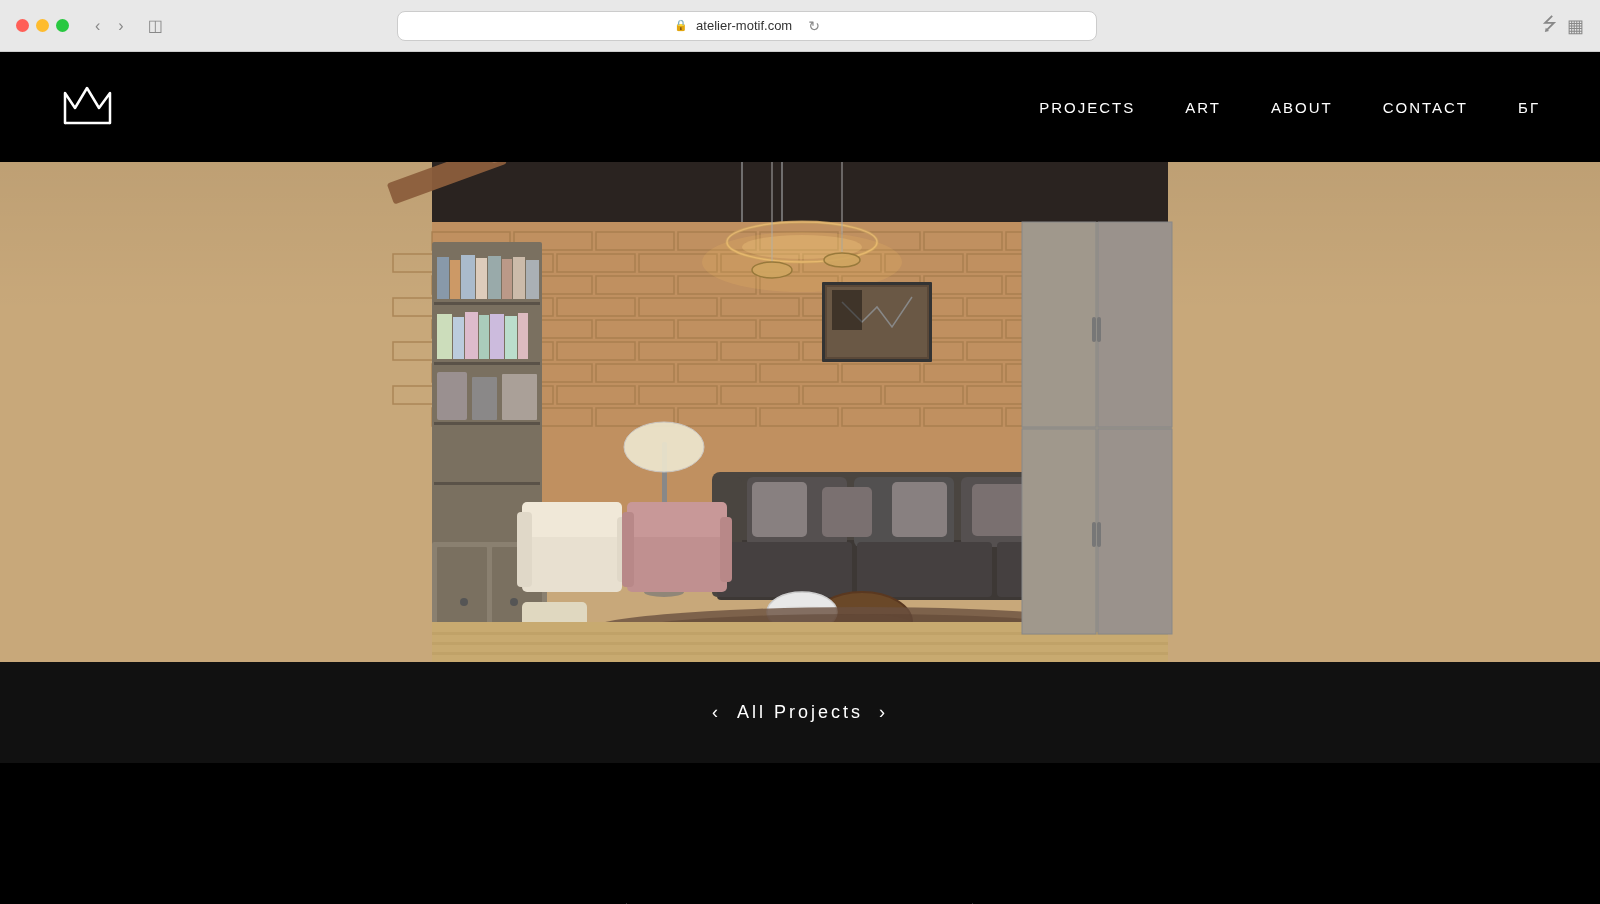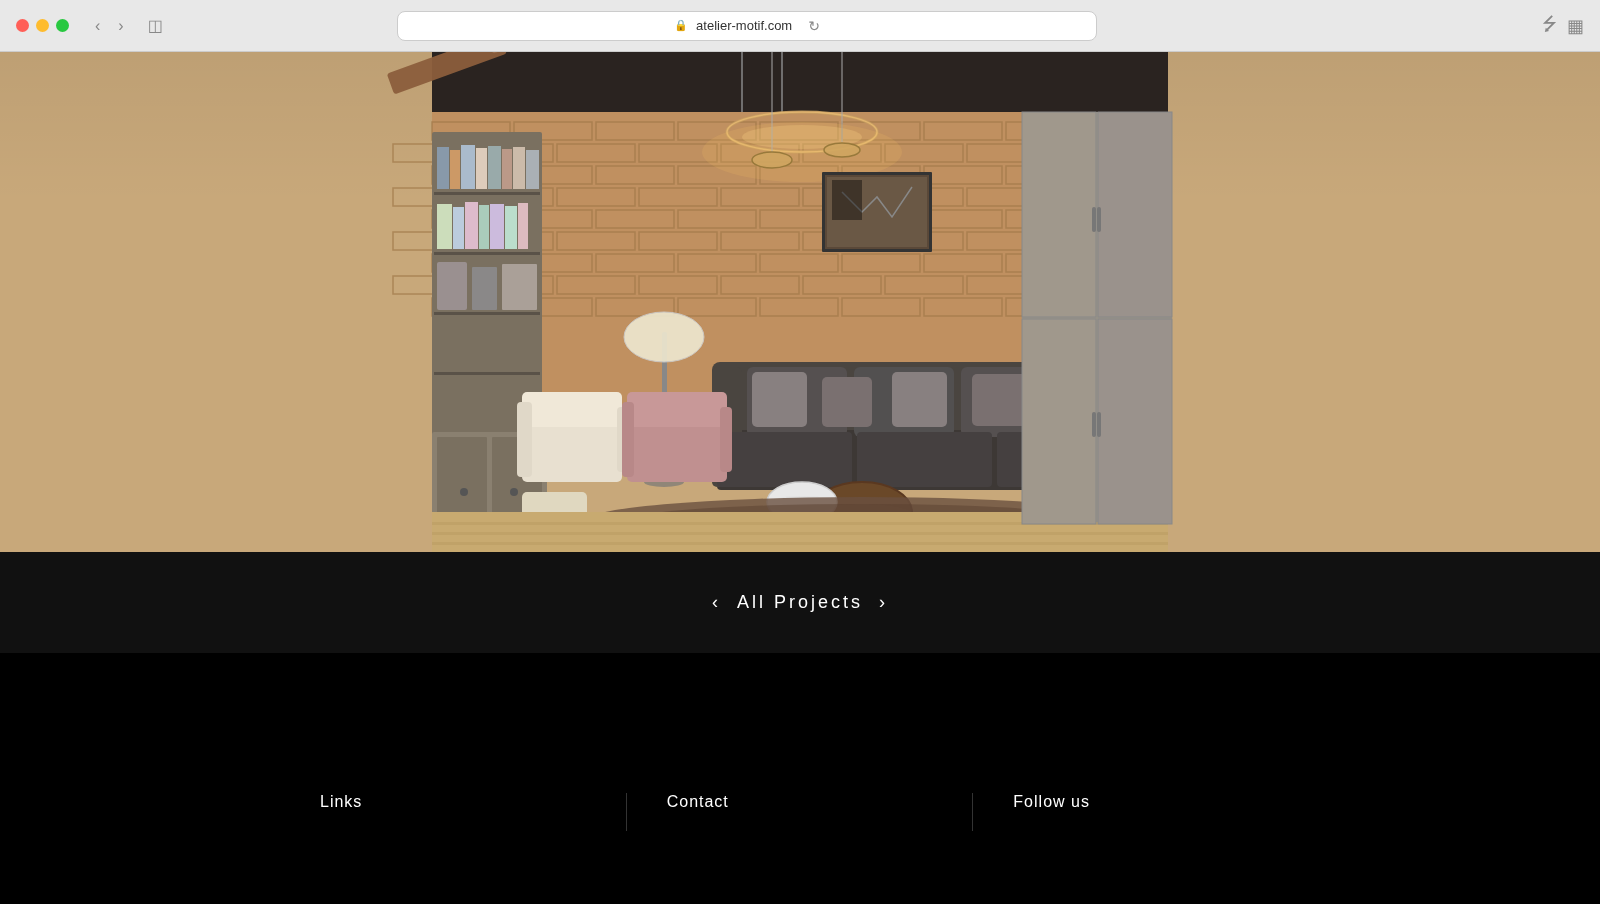--- a/index.html
+++ b/index.html
@@ -267,20 +267,39 @@
   </div>
 
   <div class="browser-actions">
     <button class="browser-action-btn">⭍</button>
     <button class="browser-action-btn">▦</button>
   </div>
 </div>
 
 <div class="website">
 
+  <header class="site-header">
+    <div class="site-logo">
+      
+      <svg class="logo-svg" viewBox="0 0 55 55" fill="none" xmlns="http://www.w3.org/2000/svg">
+
+        <polyline points="5,45 5,15 15,30 27,10 39,30 50,15 50,45" stroke="white" stroke-width="2.5" fill="none" stroke-linejoin="round" stroke-linecap="round"></polyline>
+
+        <line x1="5" y1="45" x2="50" y2="45" stroke="white" stroke-width="2.5"></line>
+      </svg>
+    </div>
+
+    <nav class="site-nav">
+      <a class="nav-item">PROJECTS</a>
+      <a class="nav-item">ART</a>
+      <a class="nav-item">ABOUT</a>
+      <a class="nav-item">CONTACT</a>
+      <a class="nav-item">БГ</a>
+    </nav>
+  </header>
 
   <div class="hero-area">
 
     <div class="hero-left">
       <svg class="room-scene-svg" viewBox="0 0 736 500" xmlns="http://www.w3.org/2000/svg">
 
         <rect x="0" y="0" width="736" height="80" fill="#2a2320"></rect>
 
         <rect x="-50" y="5" width="120" height="22" rx="3" fill="#8B5E3C" transform="rotate(-20 0 0)" opacity="0.95"></rect>
         <rect x="60" y="-20" width="120" height="22" rx="3" fill="#9B6E4C" transform="rotate(-20 60 0)" opacity="0.95"></rect>

